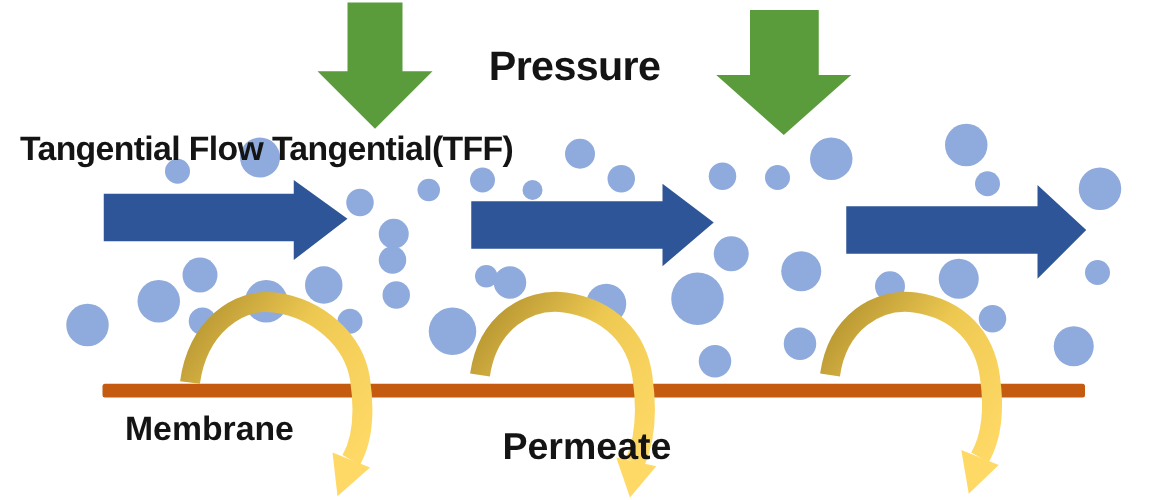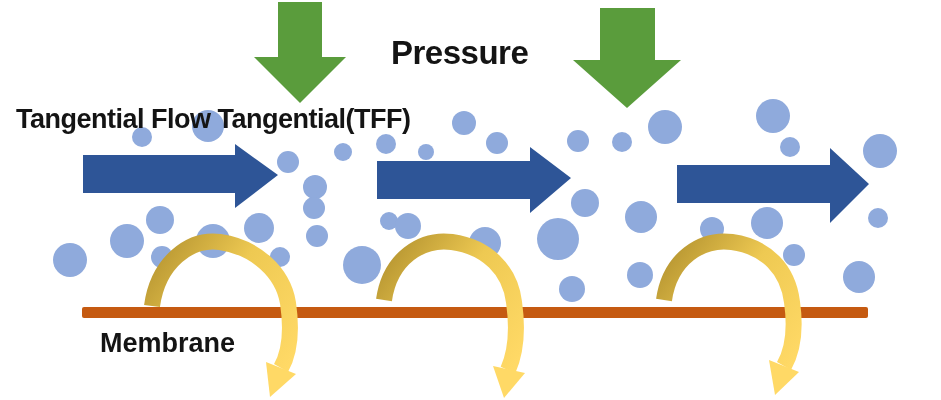--- a/index.html
+++ b/index.html
@@ -113,13 +113,14 @@
     <g>
       <polygon points="83,155 235,155 235,144 278,175 235,208 235,193 83,193" fill="var(--c-blue,#2E5597)"></polygon>
       <polygon points="377,161 530,161 530,147 571,178 530,213 530,199 377,199" fill="var(--c-blue,#2E5597)"></polygon>
       <polygon points="677,165 830,165 830,148 869,184 830,223 830,203 677,203" fill="var(--c-blue,#2E5597)"></polygon>
     </g>
   </svg>
 
   <div class="lbl lbl-pressure">Pressure</div>
   <div class="lbl lbl-tff">Tangential Flow Tangential(TFF)</div>
   <div class="lbl lbl-membrane">Membrane</div>
+  <div class="lbl lbl-permeate">Permeate</div>
 </div>
 
 </body></html>

